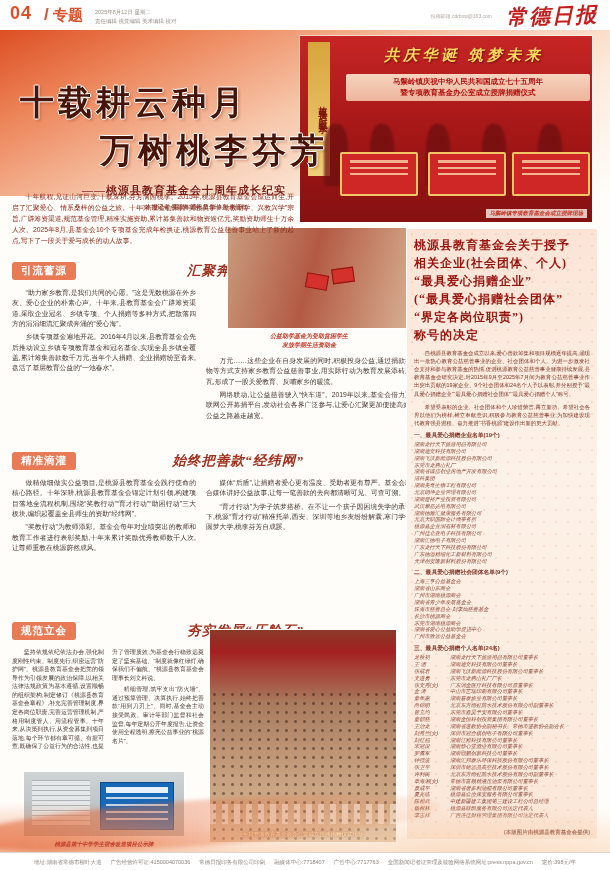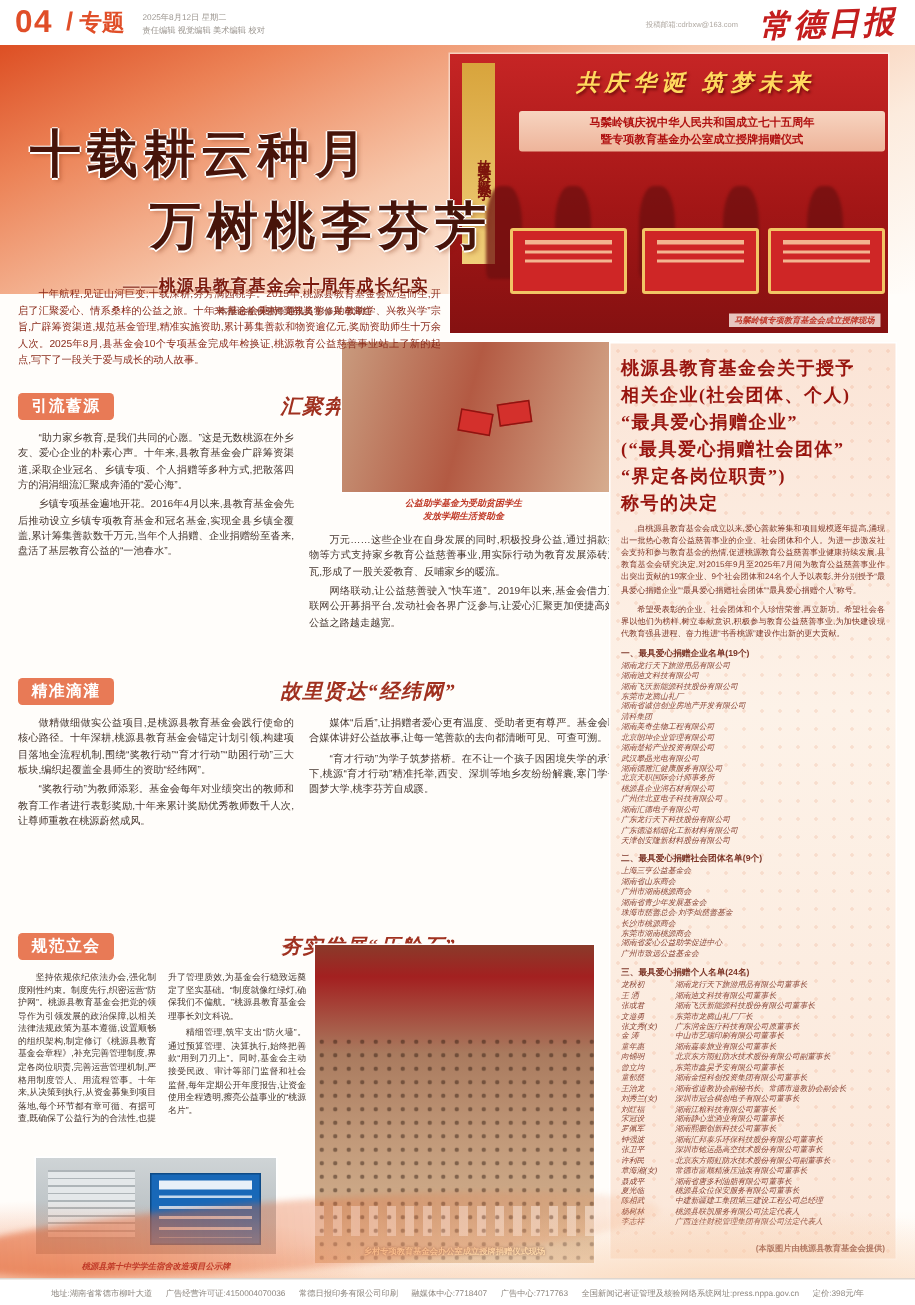--- a/index.html
+++ b/index.html
@@ -1,20 +1,20 @@
 <!DOCTYPE html>
 <html><head>
 <meta charset="utf-8">
 <style>
   html,body{margin:0;padding:0;background:#e9e6e2;}
   #page{position:relative;width:610px;height:870px;background:#fffdfa;overflow:hidden;
         font-family:"Liberation Sans","DejaVu Sans",sans-serif;color:#3f3430;}
   
   .hdr{position:absolute;left:0;top:0;width:610px;height:30px;background:#fff;border-bottom:1px solid #cfcac5;}
-  .pgno{position:absolute;left:10px;top:3px;font-size:21px;font-weight:800;color:#e04e28;letter-spacing:1px;}
+  .pgno{position:absolute;left:10px;top:3px;font-size:18px;font-weight:800;color:#e04e28;letter-spacing:1px;}
   .slash{position:absolute;left:44px;top:5px;font-size:17px;color:#e04e28;font-weight:700;}
   .sect{position:absolute;left:53px;top:6px;font-size:15px;font-weight:800;color:#e04e28;}
   .meta{position:absolute;left:95px;top:8px;font-size:5.5px;line-height:1.7;color:#9a948e;}
   .contact{position:absolute;right:118px;top:13px;font-size:5px;color:#b0a9a2;}
   .paper{position:absolute;right:12px;top:2px;font-size:21px;font-weight:900;font-style:italic;
          color:#c41e1e;font-family:"Liberation Serif","DejaVu Serif",serif;letter-spacing:2px;transform:rotate(-2deg);}
   
   .hero{position:absolute;left:0;top:30px;width:610px;height:166px;
         background:linear-gradient(155deg,#dd4f24 0%,#ec8357 20%,#f7c7ab 48%,#fcebdd 72%,#fffdfa 100%);}
   .hl{position:absolute;left:20px;top:50px;font-family:"Liberation Serif","DejaVu Serif",serif;
@@ -180,21 +180,21 @@
     <div>公益助学基金为受助贫困学生</div>
     <div>发放学期生活资助金</div>
   </div>
   <div class="col" style="left:206px;top:356px;width:206px;height:92px">
     <p>万元……这些企业在自身发展的同时,积极投身公益,通过捐款捐物等方式支持家乡教育公益慈善事业,用实际行动为教育发展添砖加瓦,形成了一股关爱教育、反哺家乡的暖流。</p>
     <p>网络联动,让公益慈善驶入“快车道”。2019年以来,基金会借力互联网公开募捐平台,发动社会各界广泛参与,让爱心汇聚更加便捷高效,公益之路越走越宽。</p>
   </div>
 
   <div class="sechead" style="top:452px">
     <span class="badge">精准滴灌</span>
-    <span class="sectitle">故里贤达“经纬网”</span>
+    <span class="sectitle">始终把善款“经纬网”</span>
   </div>
   <div class="col" style="left:12px;top:478px;width:184px;height:136px">
     <p>做精做细做实公益项目,是桃源县教育基金会践行使命的核心路径。十年深耕,桃源县教育基金会锚定计划引领,构建项目落地全流程机制,围绕“奖教行动”“育才行动”“助困行动”三大板块,编织起覆盖全县师生的资助“经纬网”。</p>
     <p>“奖教行动”为教师添彩。基金会每年对业绩突出的教师和教育工作者进行表彰奖励,十年来累计奖励优秀教师数千人次,让尊师重教在桃源蔚然成风。</p>
   </div>
   <div class="col" style="left:206px;top:478px;width:206px;height:136px">
     <p>媒体“后盾”,让捐赠者爱心更有温度、受助者更有尊严。基金会联合媒体讲好公益故事,让每一笔善款的去向都清晰可见、可查可溯。</p>
     <p>“育才行动”为学子筑梦搭桥。在不让一个孩子因困境失学的承诺下,桃源“育才行动”精准托举,西安、深圳等地乡友纷纷解囊,寒门学子圆梦大学,桃李芬芳自成蹊。</p>
   </div>
 

